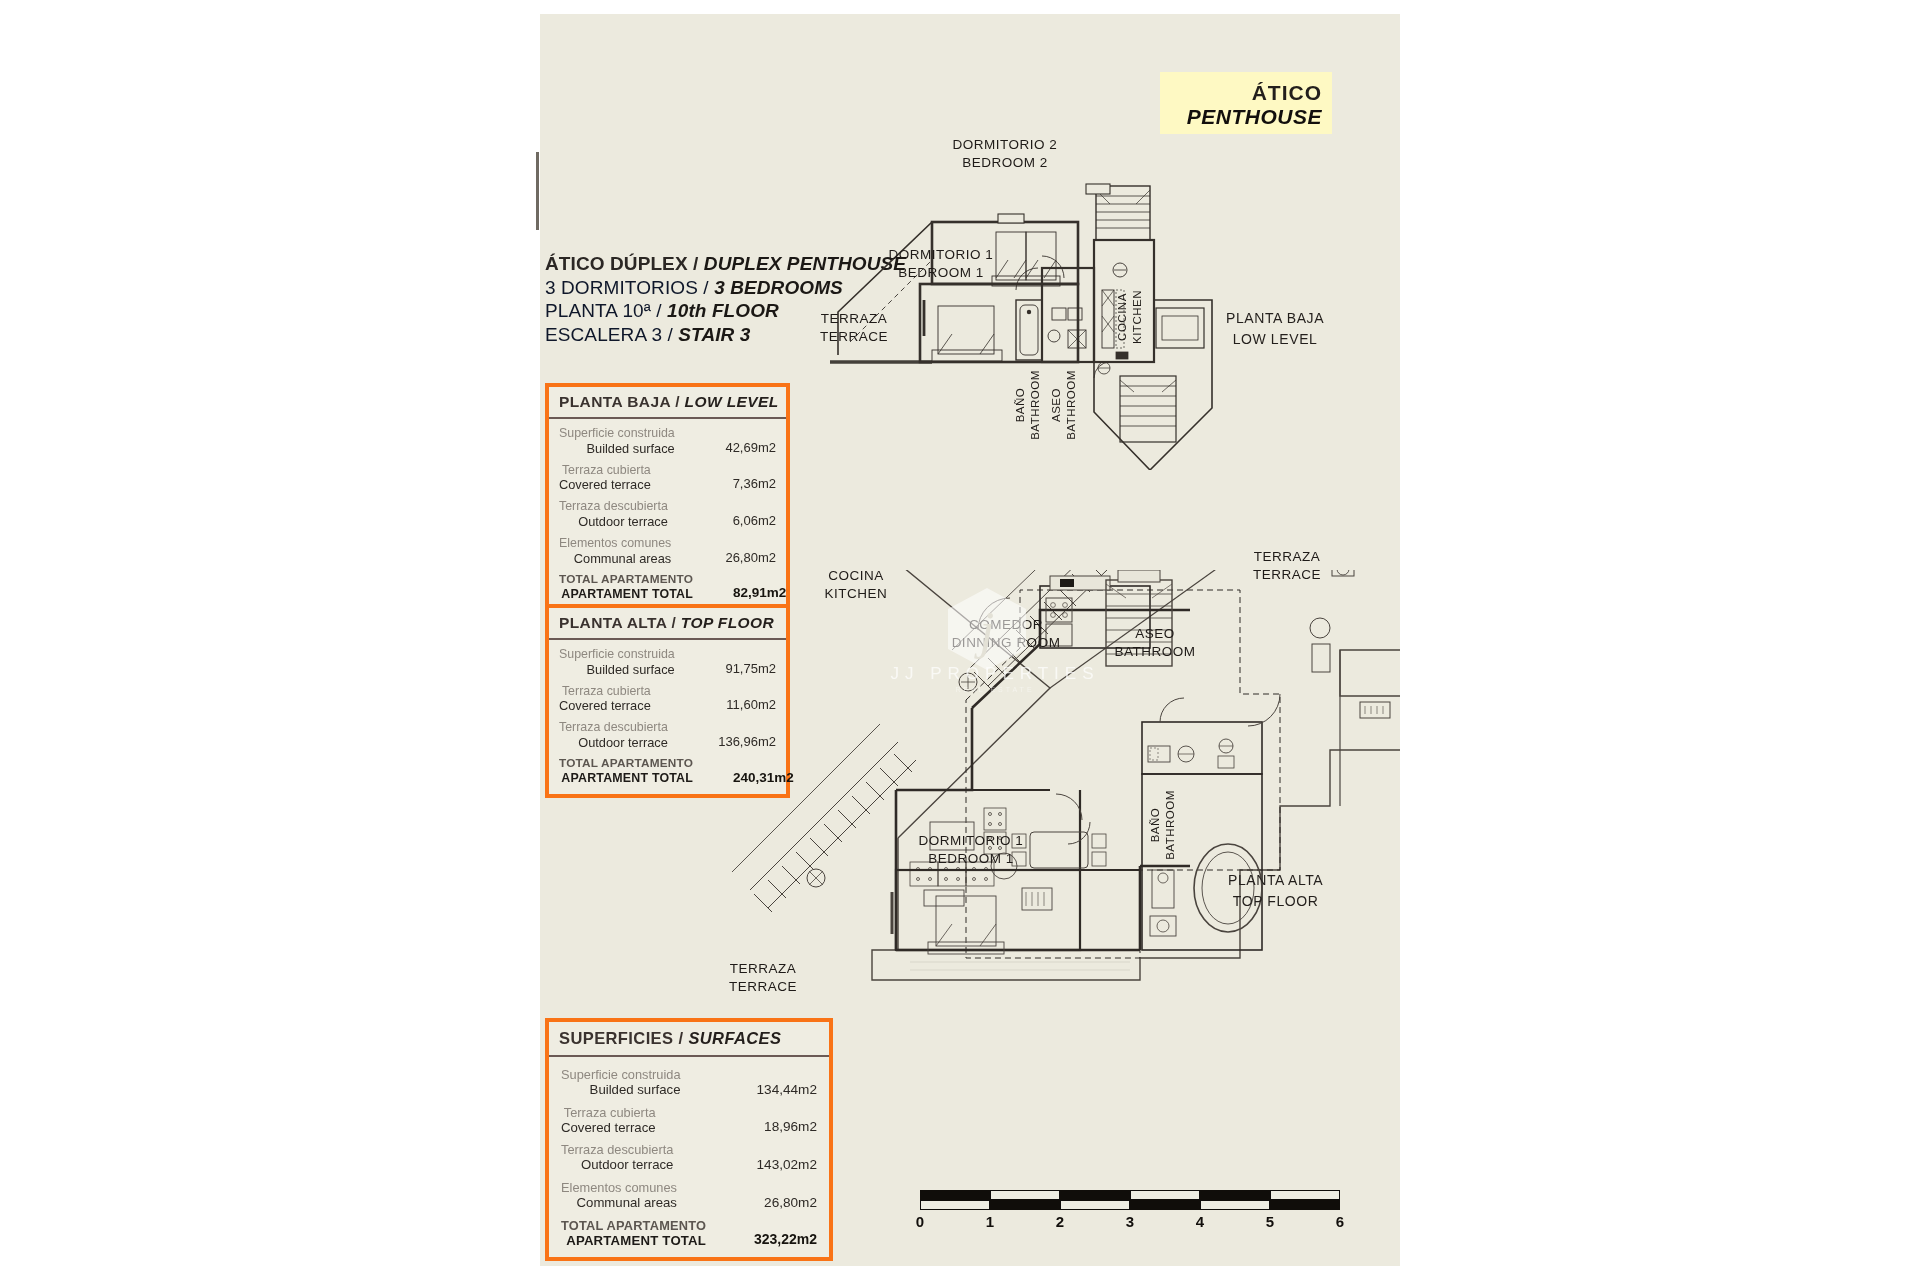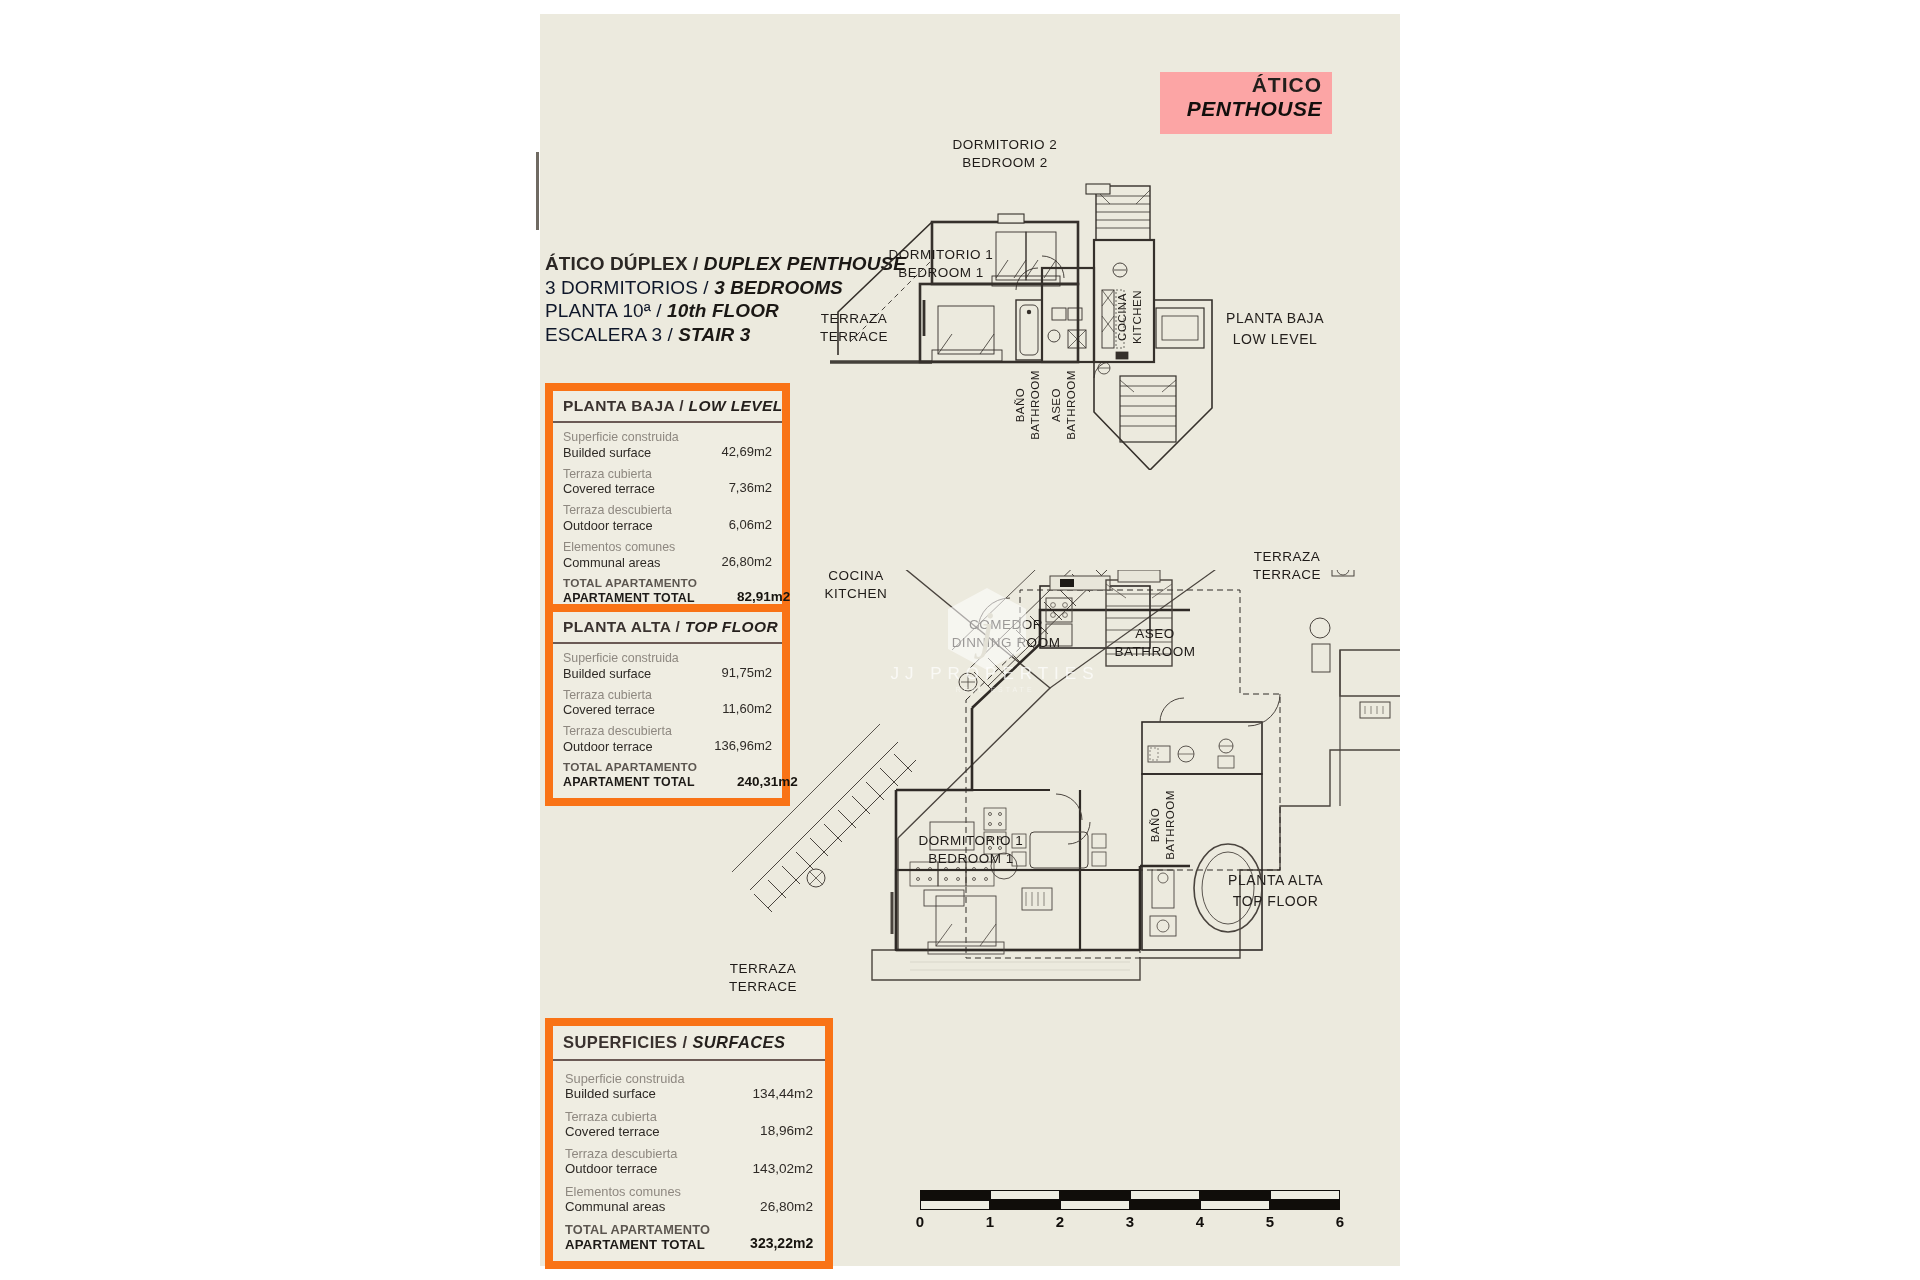--- a/index.html
+++ b/index.html
@@ -37,23 +37,23 @@
     background: #6f6a62;
   }
 
   
   #title-box {
     position: absolute;
     left: 1160px;
     top: 72px;
     width: 172px;
     height: 62px;
-    background: #fca5a5;
+    background: #fef9c3;
     text-align: right;
-    padding: 2px 10px 0 0;
+    padding: 10px 10px 0 0;
     box-sizing: border-box;
   }
   #title-box .t1 {
     font-size: 21px;
     font-weight: bold;
     letter-spacing: 1px;
     color: #231f1c;
     line-height: 1.05;
   }
   #title-box .t2 {
@@ -78,21 +78,21 @@
     white-space: nowrap;
     letter-spacing: 0.1px;
   }
   #heading .line .es { color: #0f172a; }
   #heading .line .en { font-style: italic; font-weight: bold; color: #1b1815; }
   #heading .line.first .es { font-weight: bold; color: #2b2724; }
 
   
   .spec-table {
     position: absolute;
-    border: 8px solid #f97316;
+    border: 4px solid #f97316;
     background: #efedE2;
     box-sizing: border-box;
   }
   .spec-head {
     border-bottom: 2px solid #6b5a55;
     padding: 6px 0 6px 10px;
     font-size: 15.5px;
     letter-spacing: 0.4px;
     color: #3a322f;
     font-weight: bold;
@@ -100,21 +100,21 @@
   }
   .spec-head .en { font-style: italic; color: #241f1c; }
   .spec-body { padding: 7px 10px 8px 10px; }
   .spec-row {
     display: flex;
     justify-content: space-between;
     align-items: flex-end;
     margin-bottom: 7px;
   }
   .spec-row:last-child { margin-bottom: 0; gap: 40px; }
-  .spec-labels { line-height: 1.18; }
+  .spec-labels { line-height: 1.18; text-align: right; }
   .spec-es {
     font-size: 12.4px;
     color: #8e8880;
     white-space: nowrap;
   }
   .spec-en {
     font-size: 12.8px;
     color: #2e2a26;
     white-space: nowrap;
   }

